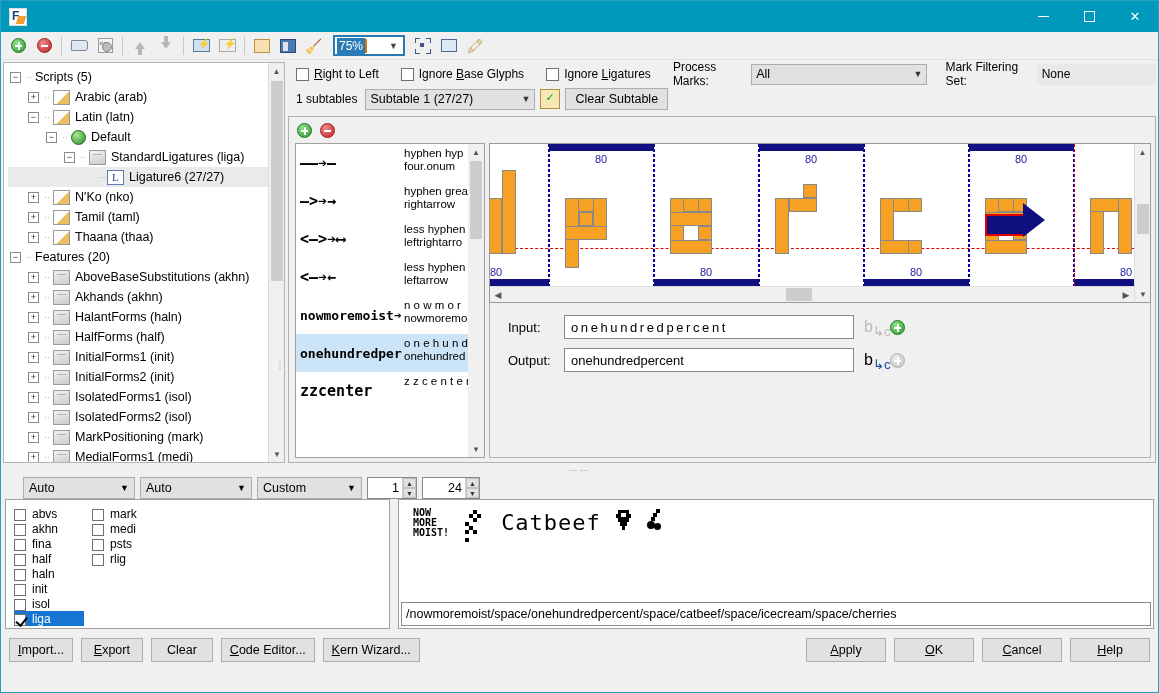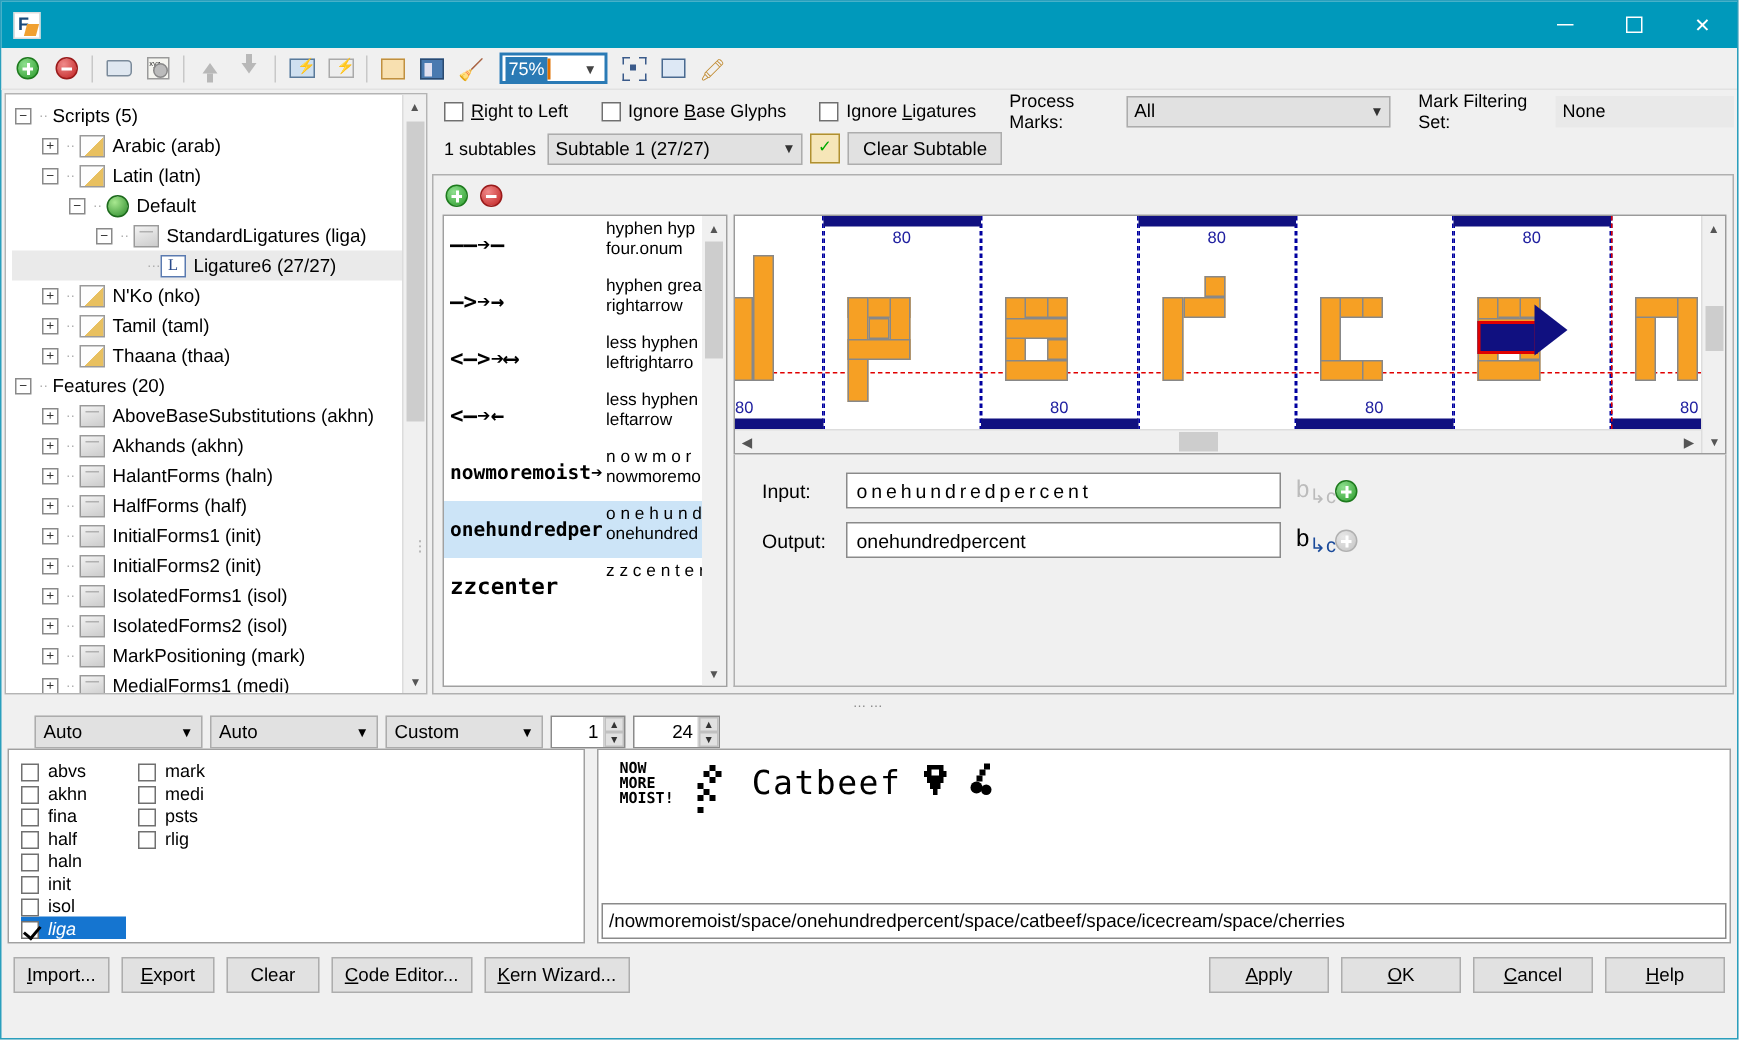--- a/index.html
+++ b/index.html
@@ -209,21 +209,21 @@
   .txtfld { flex:1; height:22px; background:#fff; border:1px solid #8a8a8a;
             display:flex; align-items:center; padding:0 4px; font-size:12.5px; }
 
   
   .prevrow { display:flex; padding:0 4px; height:130px; gap:8px; }
   .featbox { width:385px; background:#fff; border:1px solid #a0a0a0;
              padding:6px 0 0 8px; display:flex; }
   .featcol { width:78px; }
   .featitem { height:15px; display:flex; align-items:flex-end; font-size:12px; }
   .featitem .cb { width:12px; height:12px; margin-right:6px; }
-  .featitem.sel { background:#1575d0; color:#fff; width:70px;font-style:italic; }
+  .featitem.sel { background:#1575d0; color:#fff; width:70px; }
   .featitem.sel .cb { background:#fff; }
   .previewbox { flex:1; background:#fff; border:1px solid #a0a0a0;
                 position:relative; padding:8px 0 0 14px; }
   .pixtxt { font-family:"DejaVu Sans Mono", monospace; }
 
   .pathbar { margin:3px 4px 0 398px; height:24px; background:#fff;
              border:1px solid #8a8a8a; display:flex; align-items:center;
              padding:0 4px; font-size:12.5px; }
 
   

